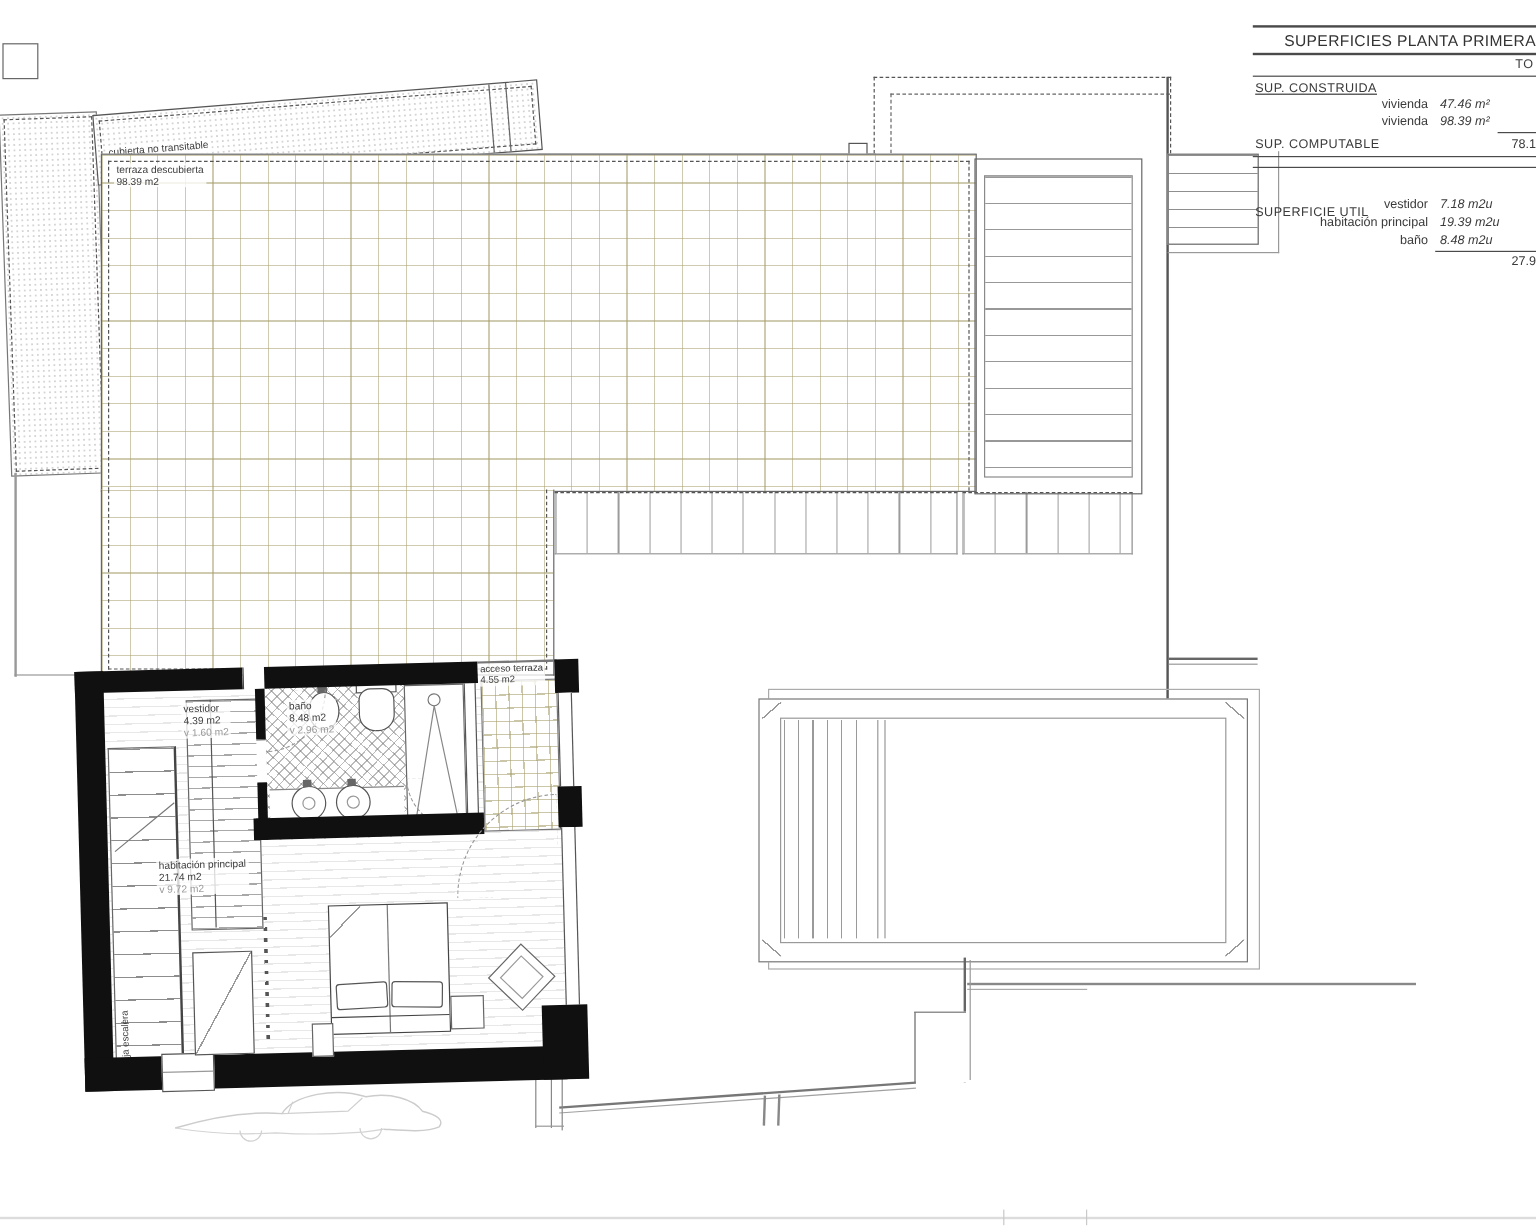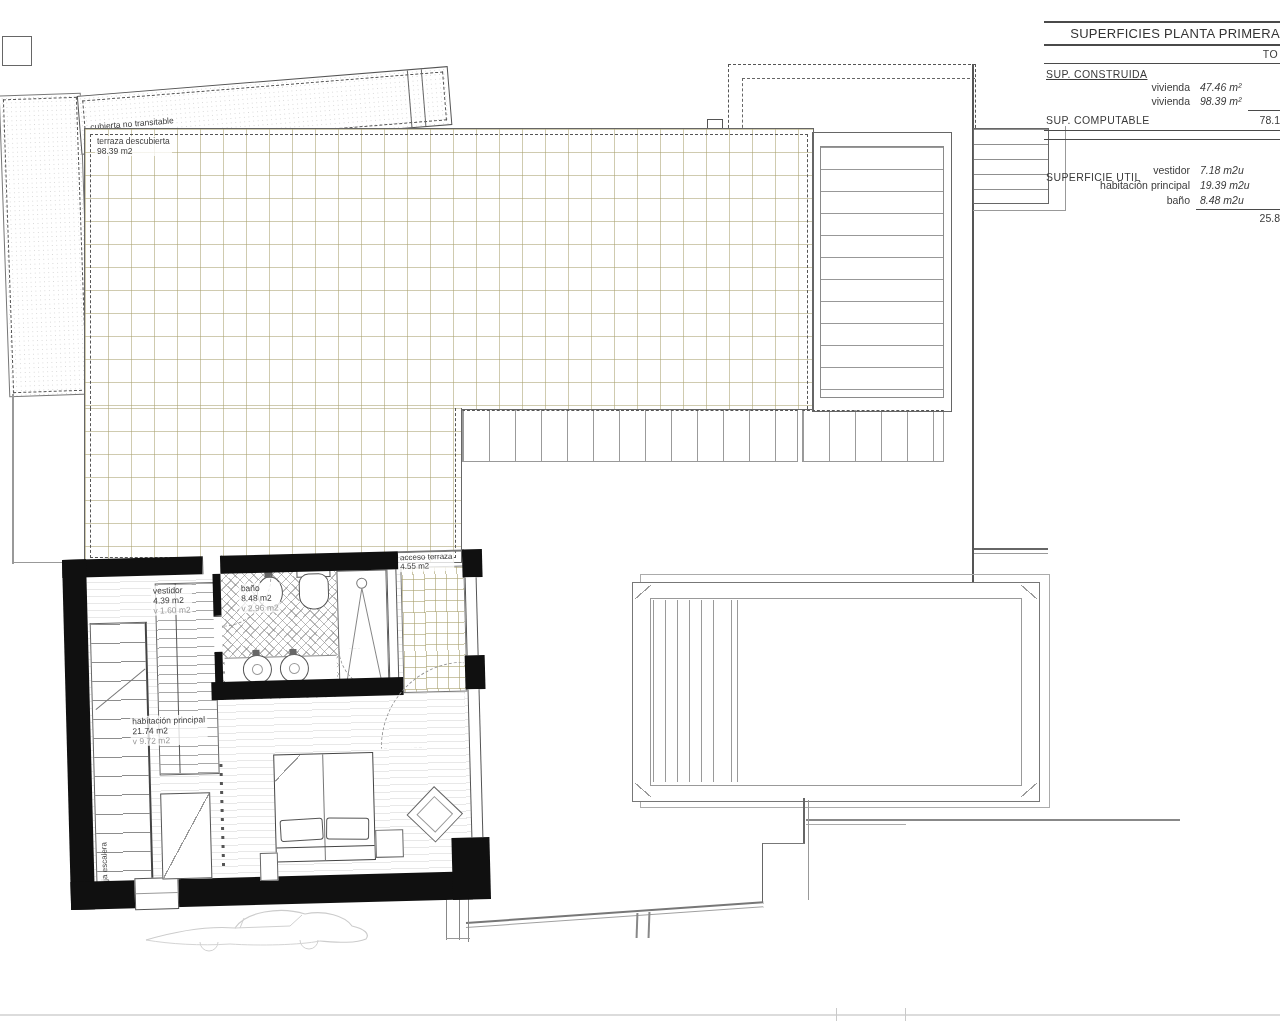--- a/index.html
+++ b/index.html
@@ -265,14 +265,14 @@
   </div>
   <div class="trow" style="top:179px;">
     <span class="tlabel">habitación principal</span>
     <span class="tvalue">19.39 m2u</span>
   </div>
   <div class="trow" style="top:194px;">
     <span class="tlabel">baño</span>
     <span class="tvalue">8.48 m2u</span>
   </div>
   <div class="tr-line" style="left:152px;top:209px;width:84px;height:1px;"></div>
-  <div class="ttotal" style="top:212px;">25.8</div>
+  <div class="ttotal" style="top:212px;">27.9</div>
 </div>
 
 </body></html>

